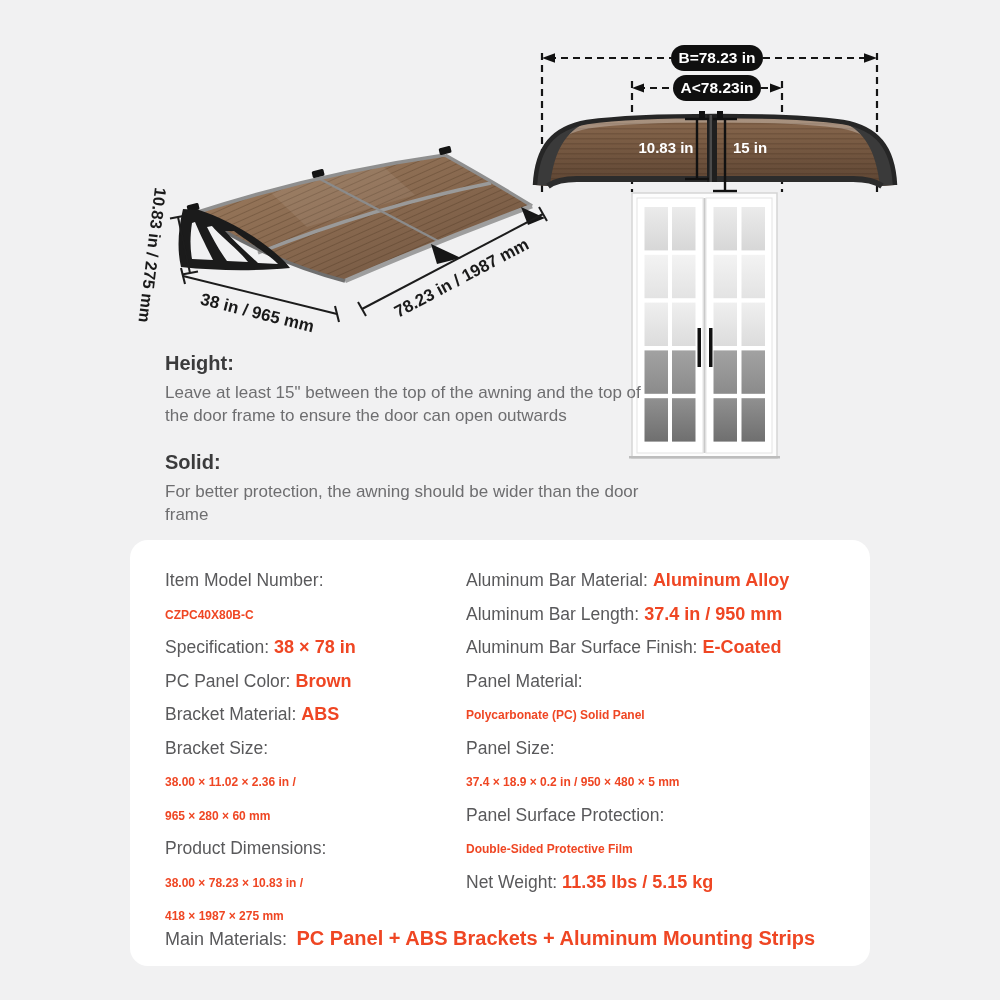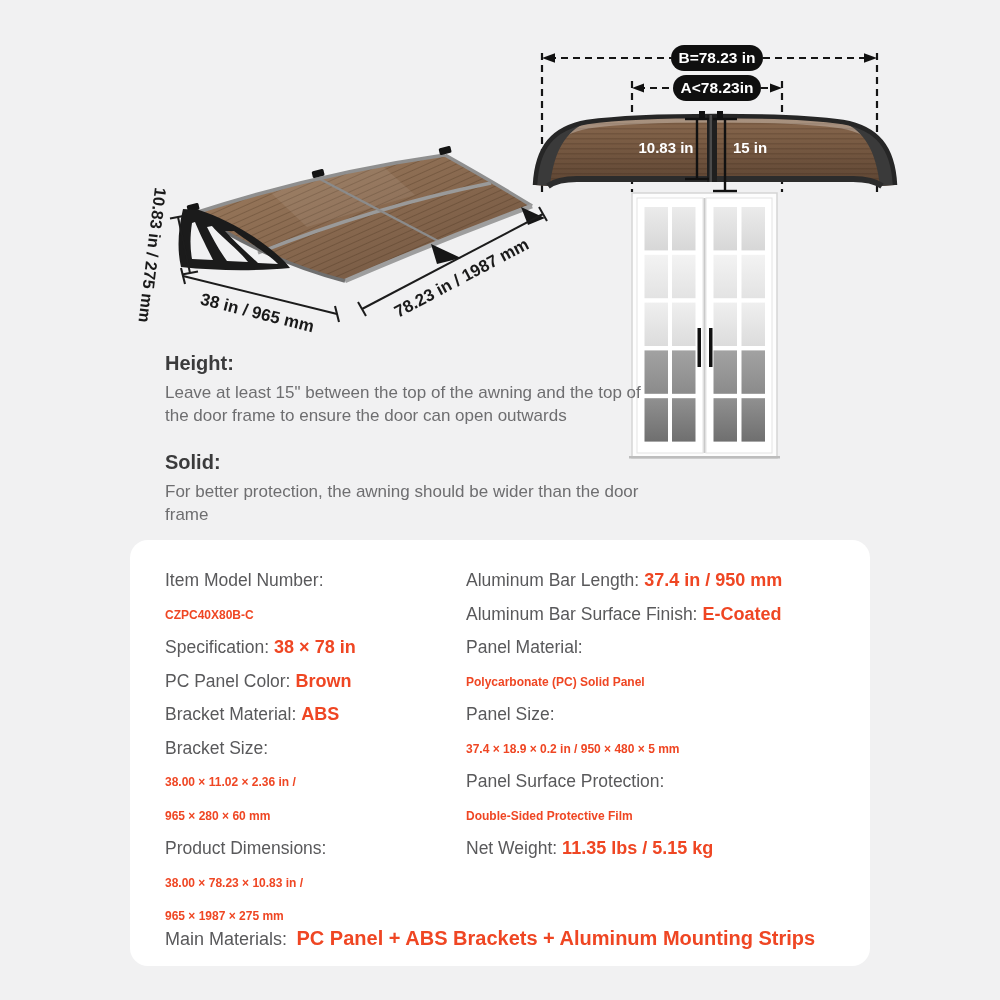--- a/index.html
+++ b/index.html
@@ -243,23 +243,24 @@
         <div class="spec-row"><span class="spec-label">Item Model Number:</span></div>
         <div class="spec-row"><span class="spec-value big">CZPC40X80B-C</span></div>
         <div class="spec-row"><span class="spec-label">Specification:</span><span class="spec-value">38 × 78 in</span></div>
         <div class="spec-row"><span class="spec-label">PC Panel Color:</span><span class="spec-value">Brown</span></div>
         <div class="spec-row"><span class="spec-label">Bracket Material:</span><span class="spec-value">ABS</span></div>
         <div class="spec-row"><span class="spec-label">Bracket Size:</span></div>
         <div class="spec-row"><span class="spec-value big">38.00 × 11.02 × 2.36 in /</span></div>
         <div class="spec-row"><span class="spec-value big">965 × 280 × 60 mm</span></div>
         <div class="spec-row"><span class="spec-label">Product Dimensions:</span></div>
         <div class="spec-row"><span class="spec-value big">38.00 × 78.23 × 10.83 in /</span></div>
-        <div class="spec-row"><span class="spec-value big">965 × 1987 × 275 mm</span></div>
+        <div class="spec-row"><span class="spec-value big">418 × 1987 × 275 mm</span></div>
       </div>
     <div class="spec-col spec-col-right" id="spec-right">
+        <div class="spec-row"><span class="spec-label">Aluminum Bar Material:</span><span class="spec-value">Aluminum Alloy</span></div>
         <div class="spec-row"><span class="spec-label">Aluminum Bar Length:</span><span class="spec-value">37.4 in / 950 mm</span></div>
         <div class="spec-row"><span class="spec-label">Aluminum Bar Surface Finish:</span><span class="spec-value">E-Coated</span></div>
         <div class="spec-row"><span class="spec-label">Panel Material:</span></div>
         <div class="spec-row"><span class="spec-value big">Polycarbonate (PC) Solid Panel</span></div>
         <div class="spec-row"><span class="spec-label">Panel Size:</span></div>
         <div class="spec-row"><span class="spec-value big">37.4 × 18.9 × 0.2 in / 950 × 480 × 5 mm</span></div>
         <div class="spec-row"><span class="spec-label">Panel Surface Protection:</span></div>
         <div class="spec-row"><span class="spec-value big">Double-Sided Protective Film</span></div>
         <div class="spec-row"><span class="spec-label">Net Weight:</span><span class="spec-value">11.35 lbs / 5.15 kg</span></div>
       </div>

